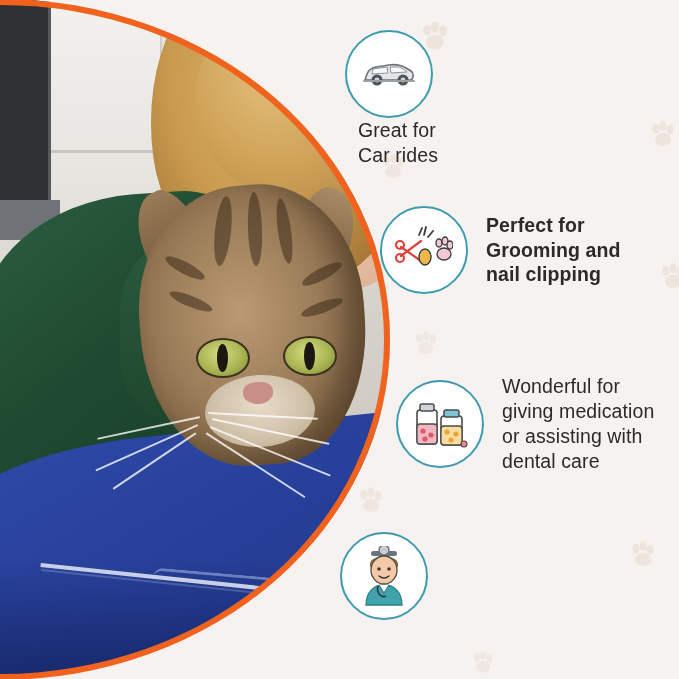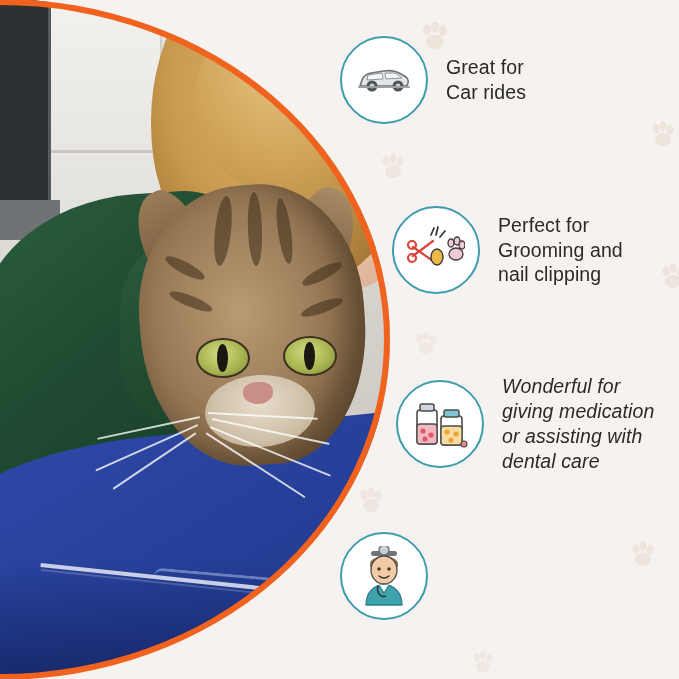--- a/index.html
+++ b/index.html
@@ -349,38 +349,38 @@
         <div class="cat-whisker" style="left:198px; top:424px; width:112px; transform:rotate(156deg);"></div>
         <div class="cat-whisker" style="left:196px; top:432px; width:100px; transform:rotate(146deg);"></div>
       </div>
     </div>
   </div>
 
   <div class="arc"></div>
 
   <div class="features">
 
-    <div class="feature" style="left:10px; top:36px;">
+    <div class="feature" style="left:10px; top:30px;flex-direction:column;">
       <div class="f-circle">
         <svg width="56" height="34" viewBox="0 0 56 34">
           <path d="M4 23 L6 17 C7 14 10 11 15 10 L28 8 C34 7 40 8 45 11 L50 14 C53 16 53 21 50 23 Z" fill="#e3e6e9" stroke="#6d7276" stroke-width="1.6" stroke-linejoin="round"></path>
           <path d="M12 12 L26 10 L27 16 L11 17 Z" fill="#f7f8f9" stroke="#8d9296" stroke-width="1"></path>
           <path d="M29 10 L38 10 C41 11 44 13 46 15 L30 16 Z" fill="#f7f8f9" stroke="#8d9296" stroke-width="1"></path>
           <circle cx="16" cy="23" r="5.5" fill="#4f5458"></circle>
           <circle cx="16" cy="23" r="2.4" fill="#cfd3d6"></circle>
           <circle cx="42" cy="23" r="5.5" fill="#4f5458"></circle>
           <circle cx="42" cy="23" r="2.4" fill="#cfd3d6"></circle>
           <rect x="2" y="23" width="52" height="2" rx="1" fill="#9aa0a4"></rect>
         </svg>
       </div>
       <div class="f-text">Great for
 Car rides</div>
     </div>
 
-    <div class="feature" style="left:62px; top:206px;">
+    <div class="feature" style="left:50px; top:206px;font-weight:bold;">
       <div class="f-circle">
         <svg width="58" height="50" viewBox="0 0 58 50">
           <g stroke="#d9453a" stroke-width="2.2" fill="none" stroke-linecap="round">
             <path d="M6 31 L26 16"></path>
             <path d="M6 22 L26 36"></path>
             <circle cx="5" cy="33" r="4"></circle>
             <circle cx="5" cy="20" r="4"></circle>
           </g>
           <g stroke="#3a3a3a" stroke-width="1.8" fill="none" stroke-linecap="round">
             <path d="M24 10 L27 3"></path>
@@ -396,21 +396,21 @@
             <ellipse cx="55" cy="20" rx="3" ry="4"></ellipse>
             <ellipse cx="49" cy="29" rx="7" ry="6"></ellipse>
           </g>
         </svg>
       </div>
       <div class="f-text">Perfect for
 Grooming and
 nail clipping</div>
     </div>
 
-    <div class="feature" style="left:66px; top:374px;font-style:italic;">
+    <div class="feature" style="left:66px; top:374px;">
       <div class="f-circle">
         <svg width="58" height="52" viewBox="0 0 58 52">
 
           <rect x="6" y="12" width="20" height="34" rx="3" fill="#ffffff" stroke="#4b4b4b" stroke-width="1.6"></rect>
           <rect x="9" y="6" width="14" height="7" rx="2" fill="#cfd5da" stroke="#4b4b4b" stroke-width="1.5"></rect>
           <rect x="6" y="26" width="20" height="20" rx="3" fill="#f2b8c2" stroke="#4b4b4b" stroke-width="1.3"></rect>
           <circle cx="12" cy="33" r="2.6" fill="#e0576c"></circle>
           <circle cx="20" cy="37" r="2.6" fill="#e0576c"></circle>
           <circle cx="14" cy="41" r="2.6" fill="#e0576c"></circle>
 

